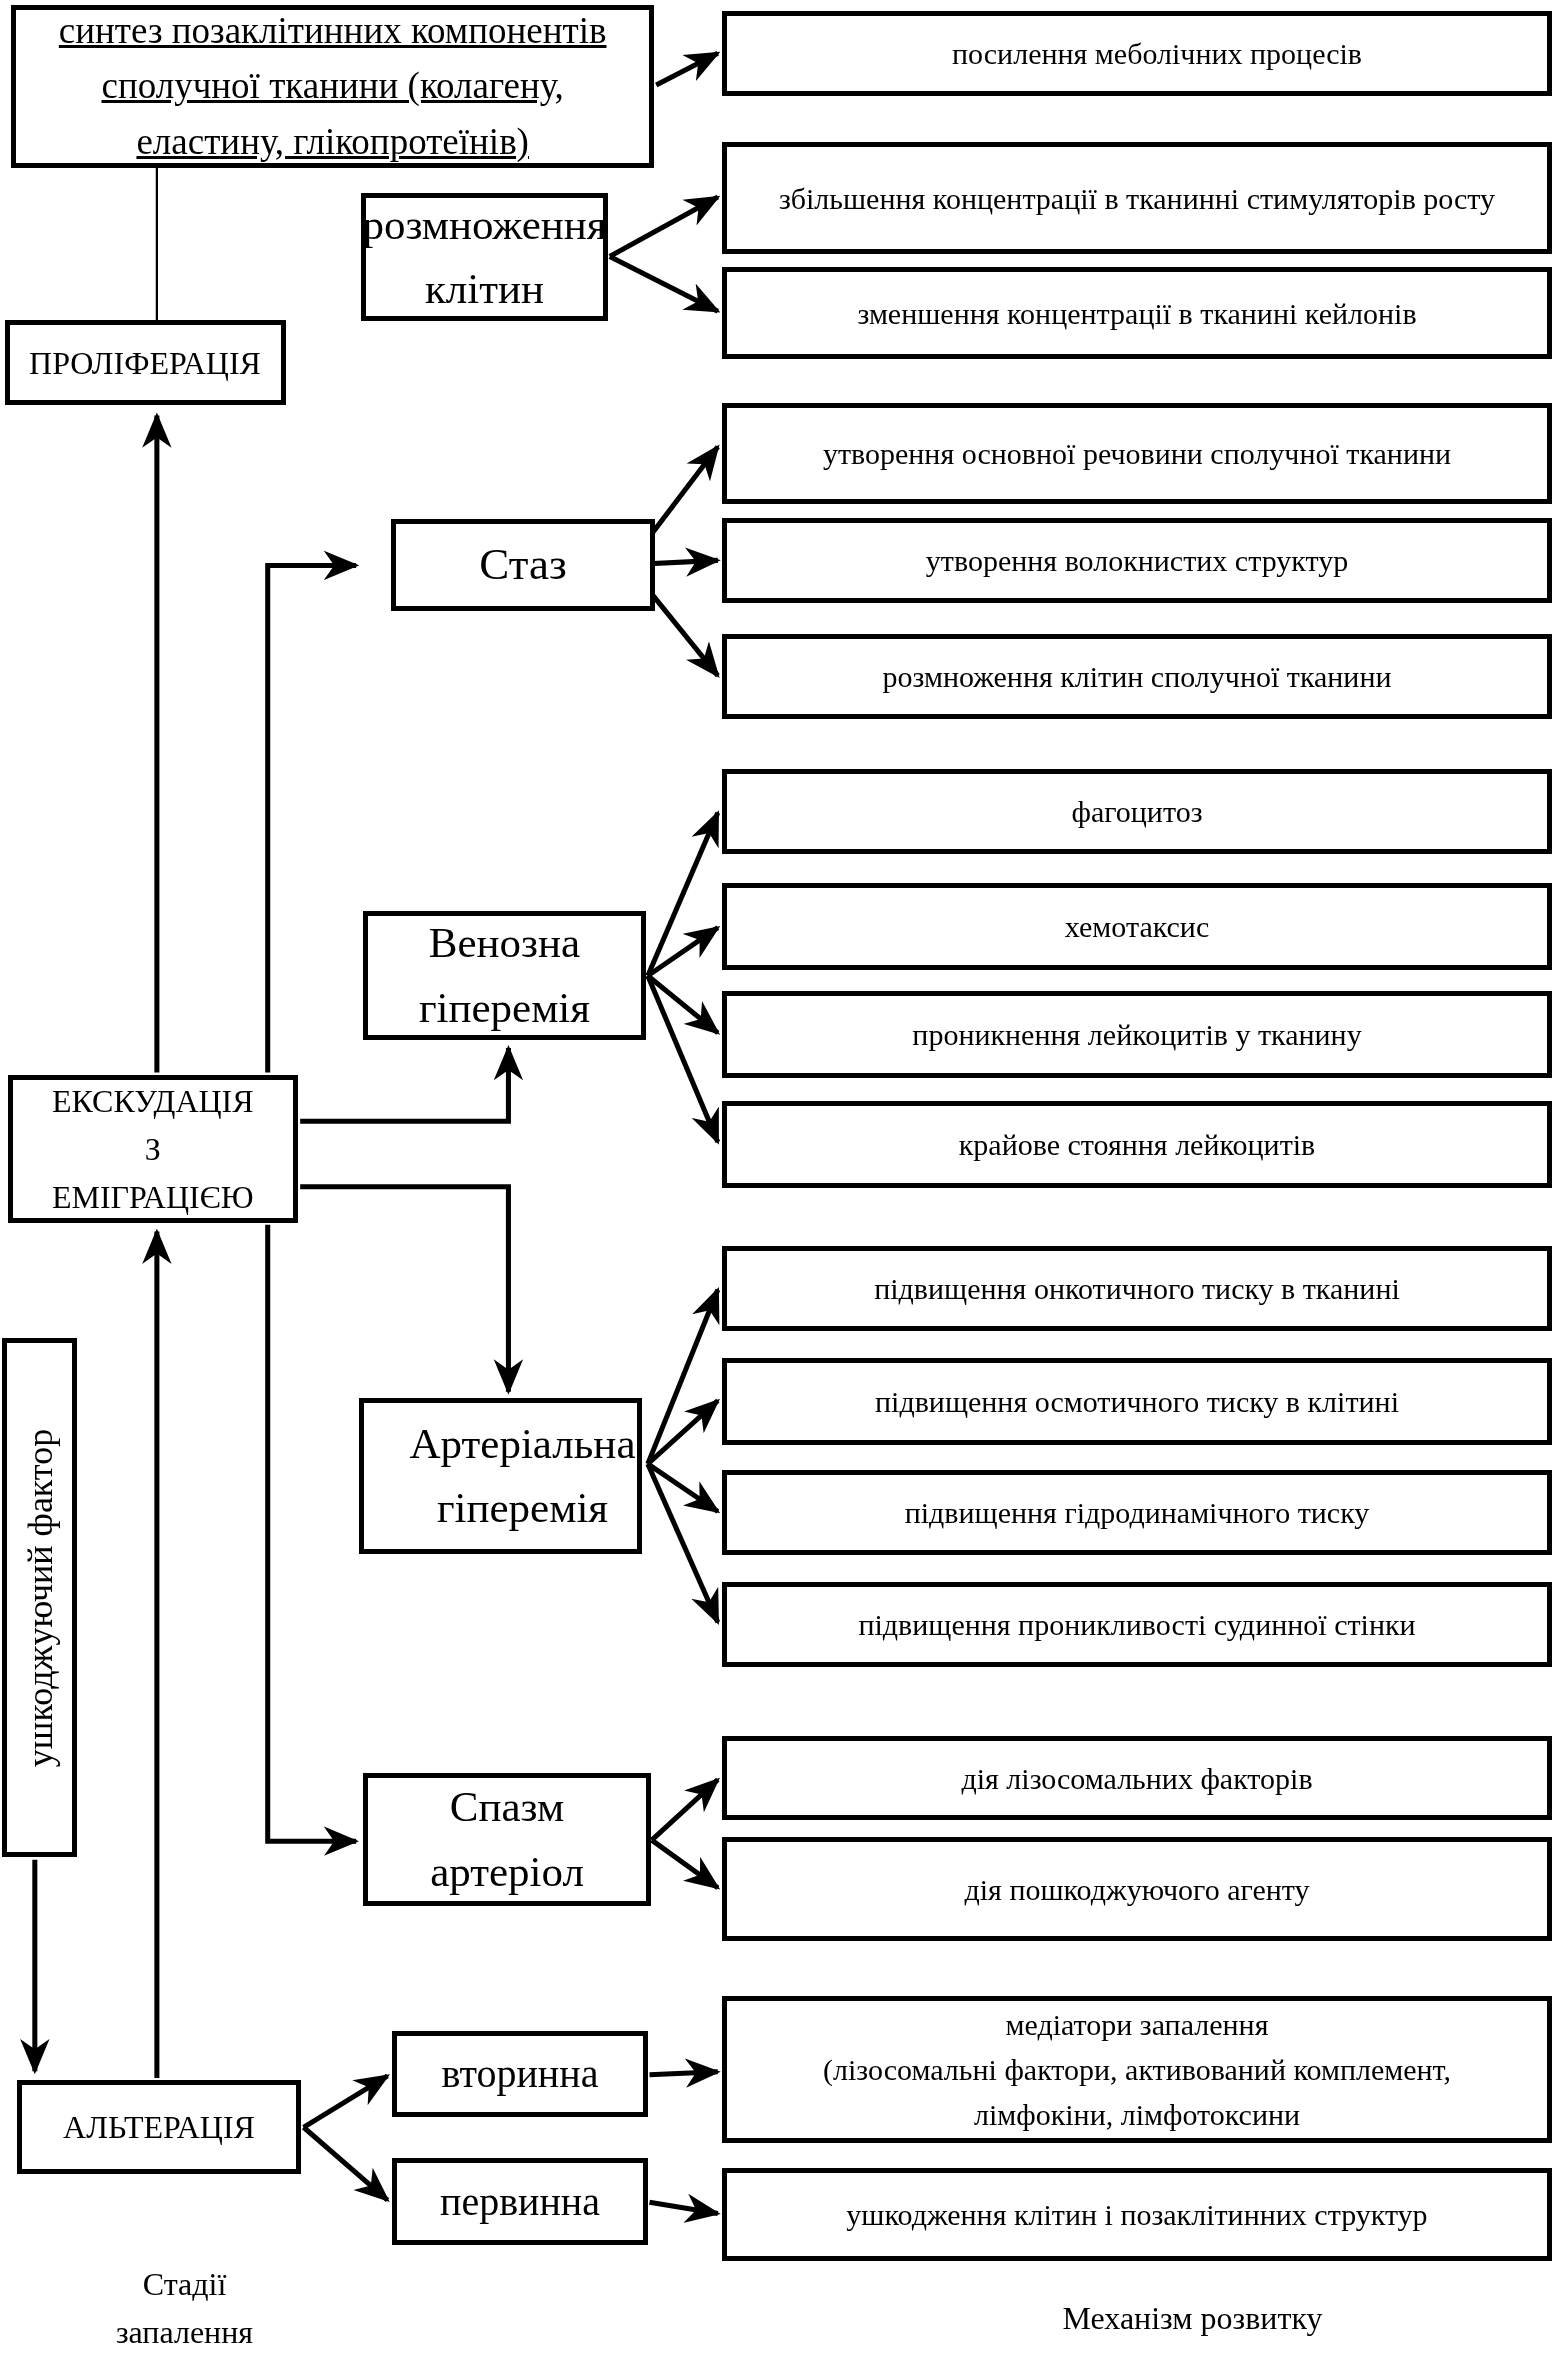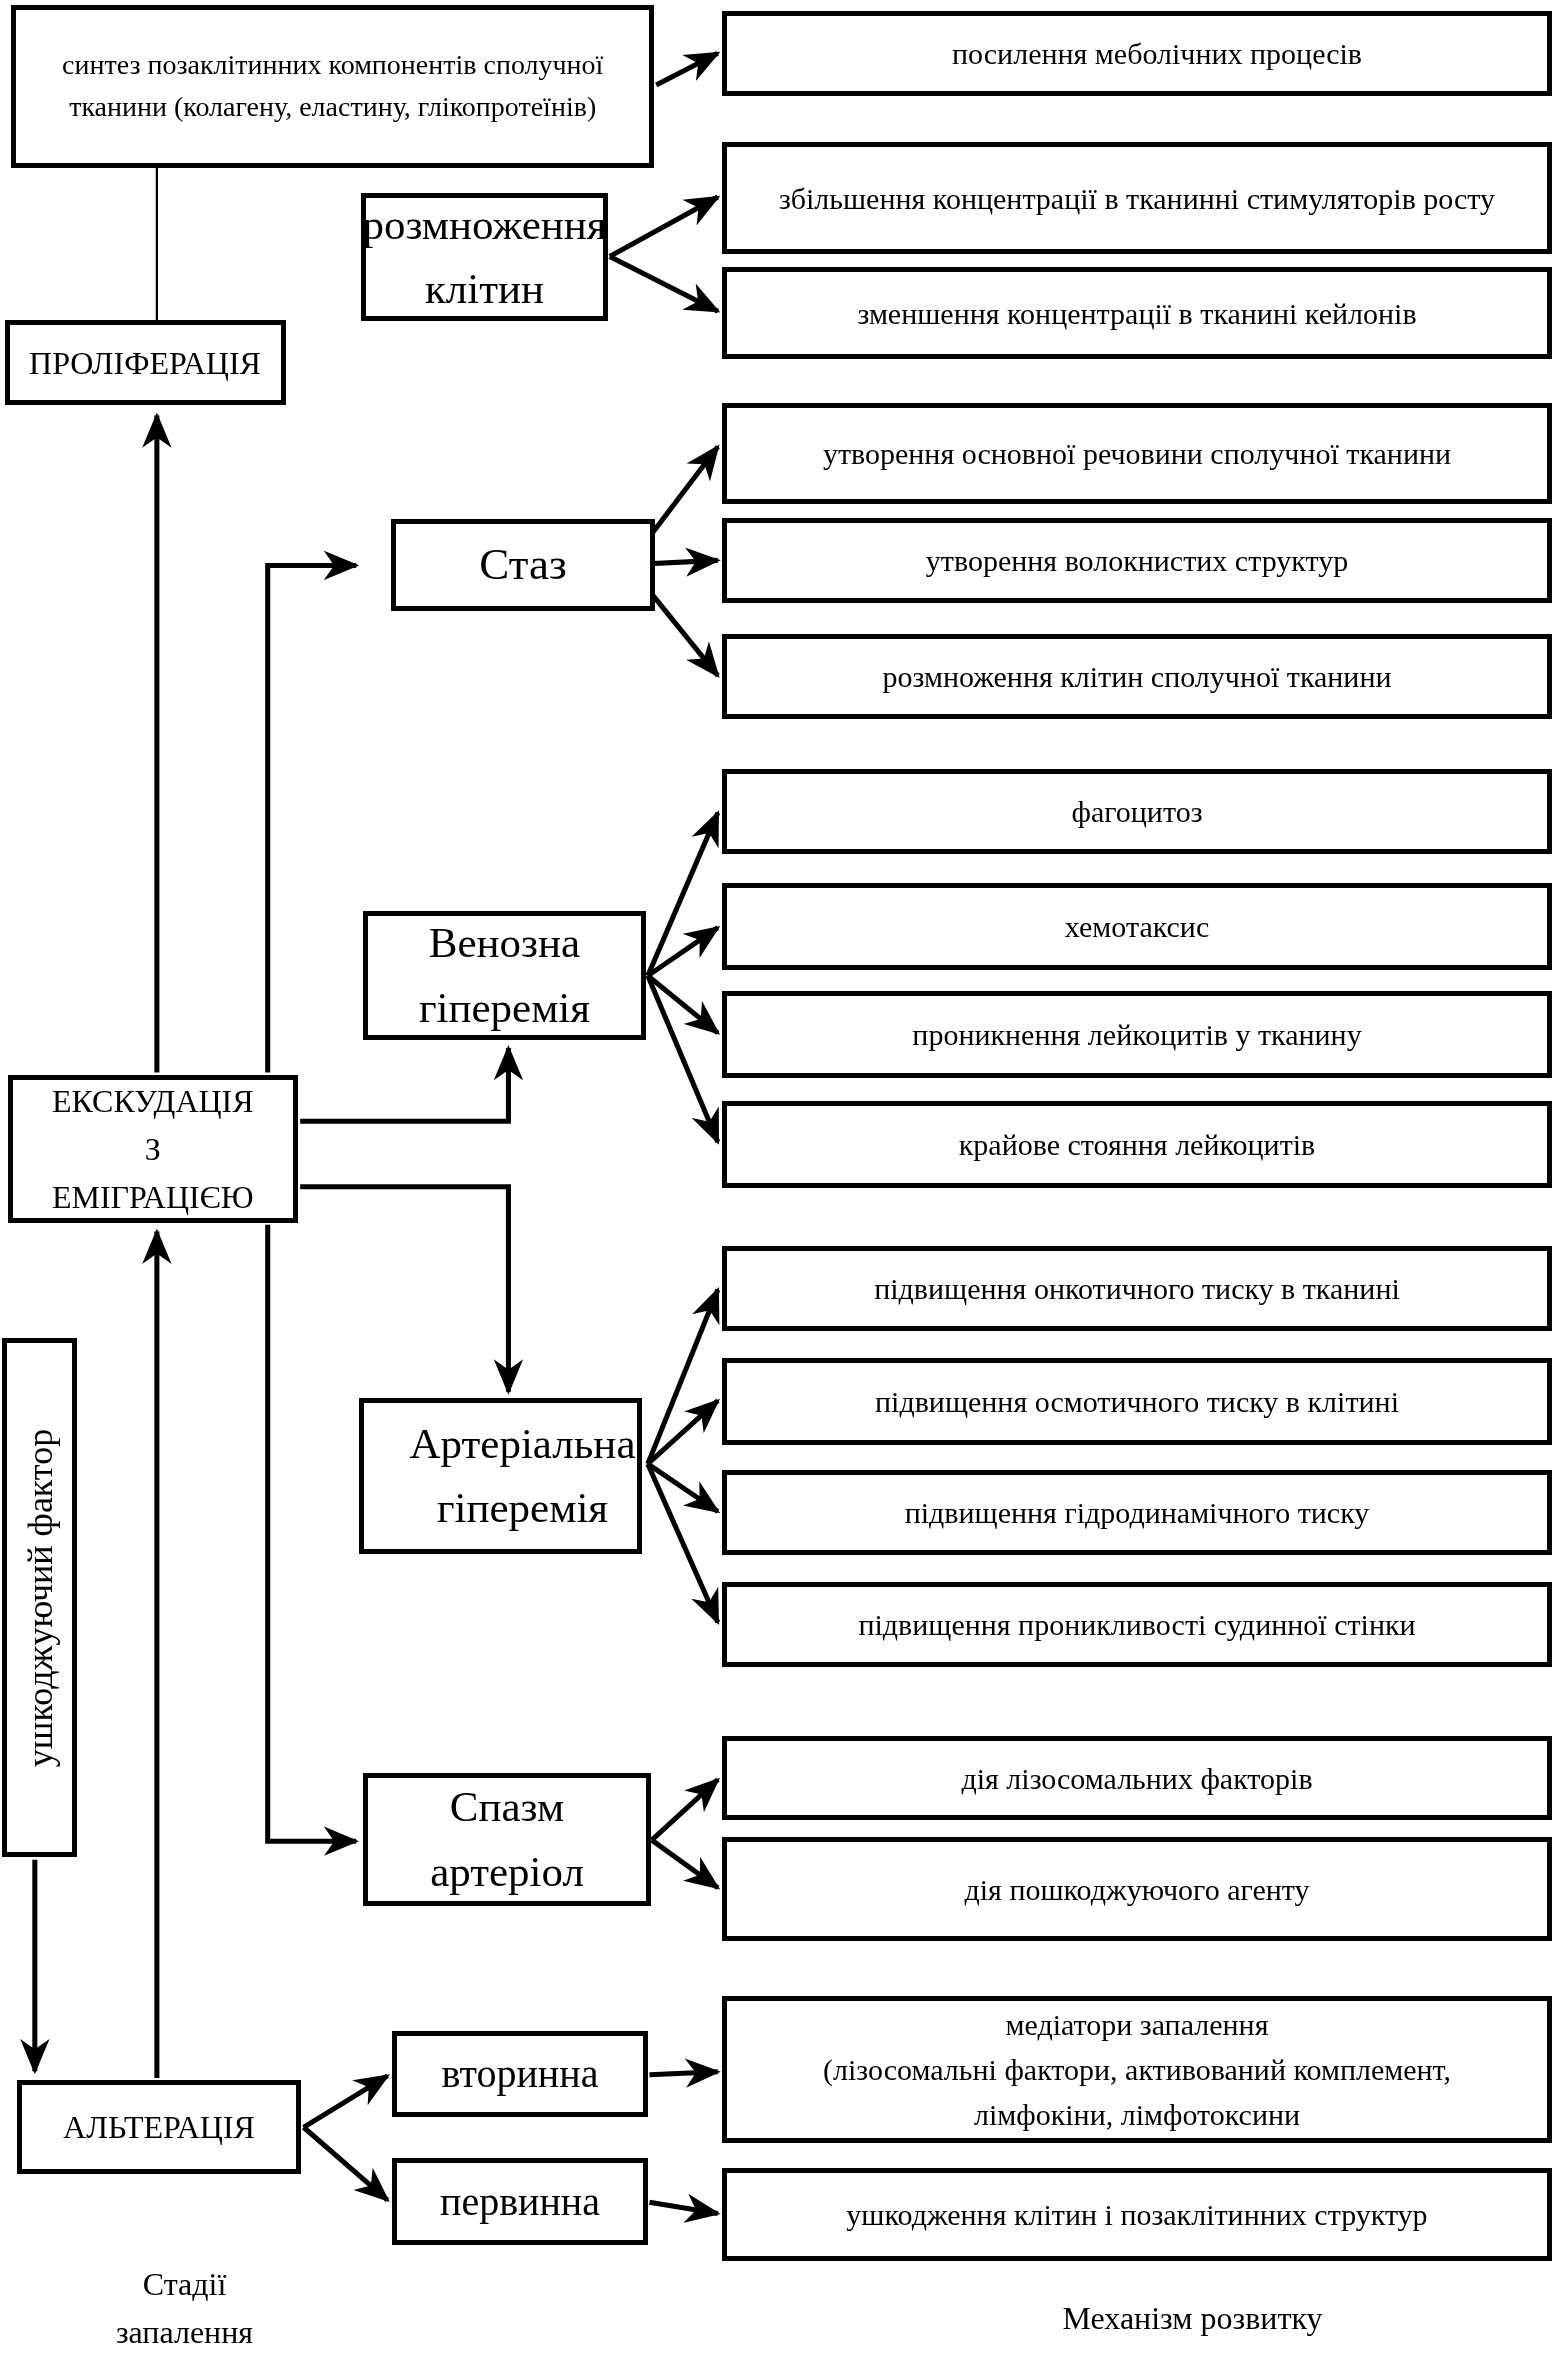--- a/index.html
+++ b/index.html
@@ -19,21 +19,21 @@
     background:#fff;
     display:flex;align-items:center;justify-content:center;
     text-align:center;
   }
   .node-text{
     white-space:pre-line;
     line-height:1.5;
     display:block;
     padding:0 7.8px;
   }
-  .fs-synth{font-size:28px;line-height:1.55;}
+  .fs-synth{font-size:37px;line-height:1.55;text-decoration:underline;}
   .fs-caps{font-size:32px;}
   .fs-mid{font-size:43px;line-height:1.35;}
   .fs-mid-sm{font-size:40px;font-family:Liberation Serif, serif;}
   .fs-staz{font-size:45px;margin-left:28px;}
   .fs-right{font-size:30px;line-height:1.55;}
   .fs-vert{font-size:36px;}
   .vertical .node-text{
     position:absolute;left:50%;top:50%;
     transform:translate(-50%,-50%) rotate(-90deg);
     white-space:nowrap;padding:0;

